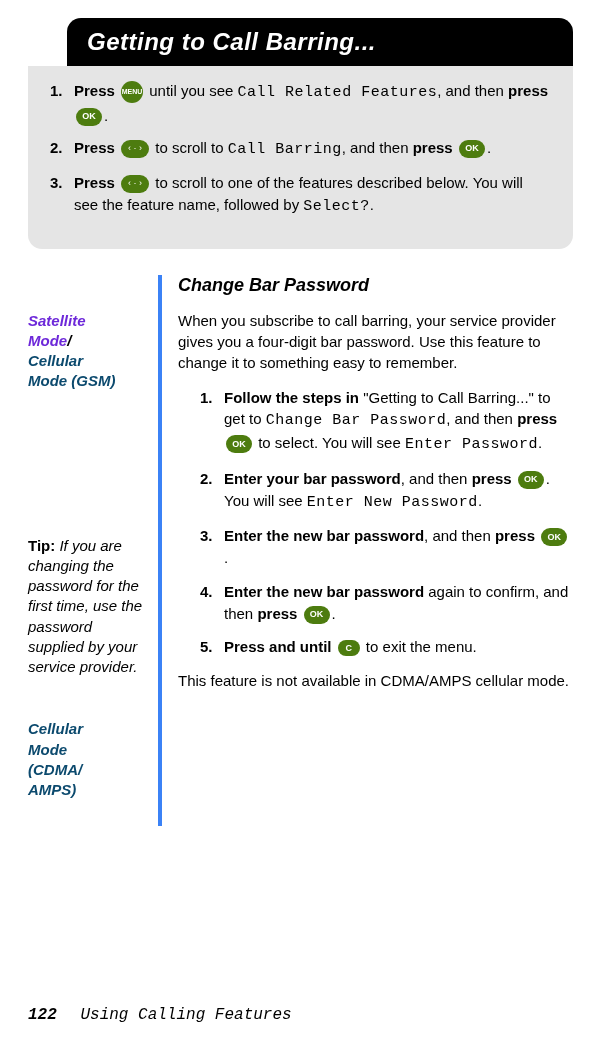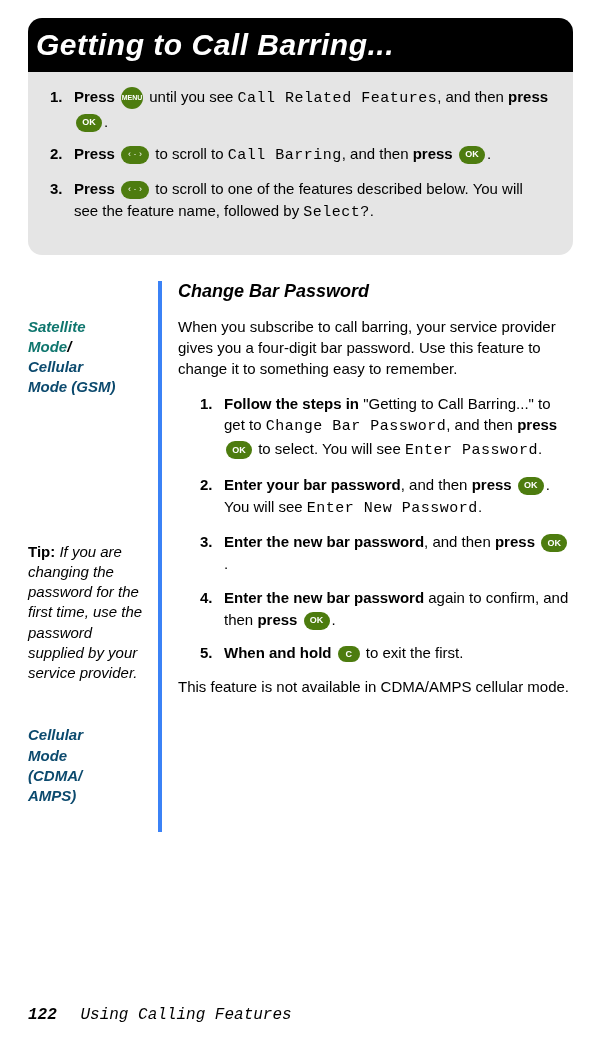--- a/index.html
+++ b/index.html
@@ -1,21 +1,21 @@
 <!DOCTYPE html>
 <html><head>
 <meta charset="utf-8">
 <style>
   * { box-sizing: border-box; margin: 0; padding: 0; }
   html, body { width: 601px; height: 1050px; background: #fff; font-family: Arial, Helvetica, sans-serif; }
   .page { padding: 18px 28px 0 28px; width: 601px; height: 1050px; position: relative; }
   .banner {
     background: #000; color: #fff; border-radius: 14px 14px 0 0;
-    padding: 10px 8px; font-weight: bold; font-style: italic;
-    font-size: 30px; letter-spacing: 0.5px;
+    padding: 10px 20px; font-weight: bold; font-style: italic;
+    font-size: 24px; letter-spacing: 0.5px; margin-left: 39px;
   }
   .greybox {
     background: #e5e5e5; border-radius: 0 0 14px 14px;
     padding: 14px 22px 20px 22px;
   }
   .greybox ol { list-style: none; }
   .greybox li { display: flex; font-size: 15px; line-height: 1.5; margin-bottom: 10px; }
   .num { font-weight: bold; min-width: 24px; }
   .libody { flex: 1; }
   .b { font-weight: bold; }
@@ -27,21 +27,21 @@
   }
   .btn-menu { width: 22px; height: 22px; font-size: 7px; font-weight: bold; }
   .btn-ok { width: 26px; height: 18px; border-radius: 10px; font-size: 9px; font-weight: bold; }
   .btn-scroll { width: 28px; height: 18px; border-radius: 10px; font-size: 10px; }
   .btn-c { width: 22px; height: 16px; border-radius: 10px; font-size: 9px; font-weight: bold; }
   .chev { font-size: 9px; }
 
   .two-col { display: flex; margin-top: 26px; }
   .sidebar { width: 130px; padding-right: 14px; font-size: 15px; line-height: 1.35; }
   .side-block { margin-bottom: 26px; }
-  .mode-blue  { color: #0f766e; font-weight: bold; font-style: italic; }
+  .mode-blue  { color: #6d28d9; font-weight: bold; font-style: italic; }
   .mode-black  { color: #000; font-weight: bold; font-style: italic; }
   .mode-orange{ color: #0c4a6e; font-weight: bold; font-style: italic; }
   .tip-label { font-weight: bold; }
   .tip-body  { font-style: italic; margin-top: 29px; }
   .divider { border-left: 4px solid #3b82f6; padding-left: 16px; flex: 1; }
   .section-title { font-weight: bold; font-style: italic; font-size: 18px; margin-bottom: 14px; }
   .para { font-size: 15px; line-height: 1.4; margin-bottom: 14px; }
   .steps { list-style: none; margin-left: 22px; }
   .steps li { display: flex; font-size: 15px; line-height: 1.45; margin-bottom: 12px; }
   .steps .num { min-width: 24px; }
@@ -142,22 +142,22 @@
         <li>
           <span class="num">4.</span>
           <span class="libody">
             <span class="b">Enter the new bar password</span><span> again to confirm, and then </span><span class="b">press</span>
             <span class="btn btn-ok">OK</span><span>.</span>
           </span>
         </li>
         <li>
           <span class="num">5.</span>
           <span class="libody">
-            <span class="b">When and hold</span>
-            <span class="btn btn-c">C</span><span> to exit the first.</span>
+            <span class="b">Press and until</span>
+            <span class="btn btn-c">C</span><span> to exit the menu.</span>
           </span>
         </li>
       </ol>
       <div class="para" style="margin-top:8px">This feature is not available in CDMA/AMPS cellular mode.</div>
     </div>
   </div>
 
   <div class="footer">
     <span class="foot-page">122</span>
     <span class="foot-chap">Using Calling Features</span>

